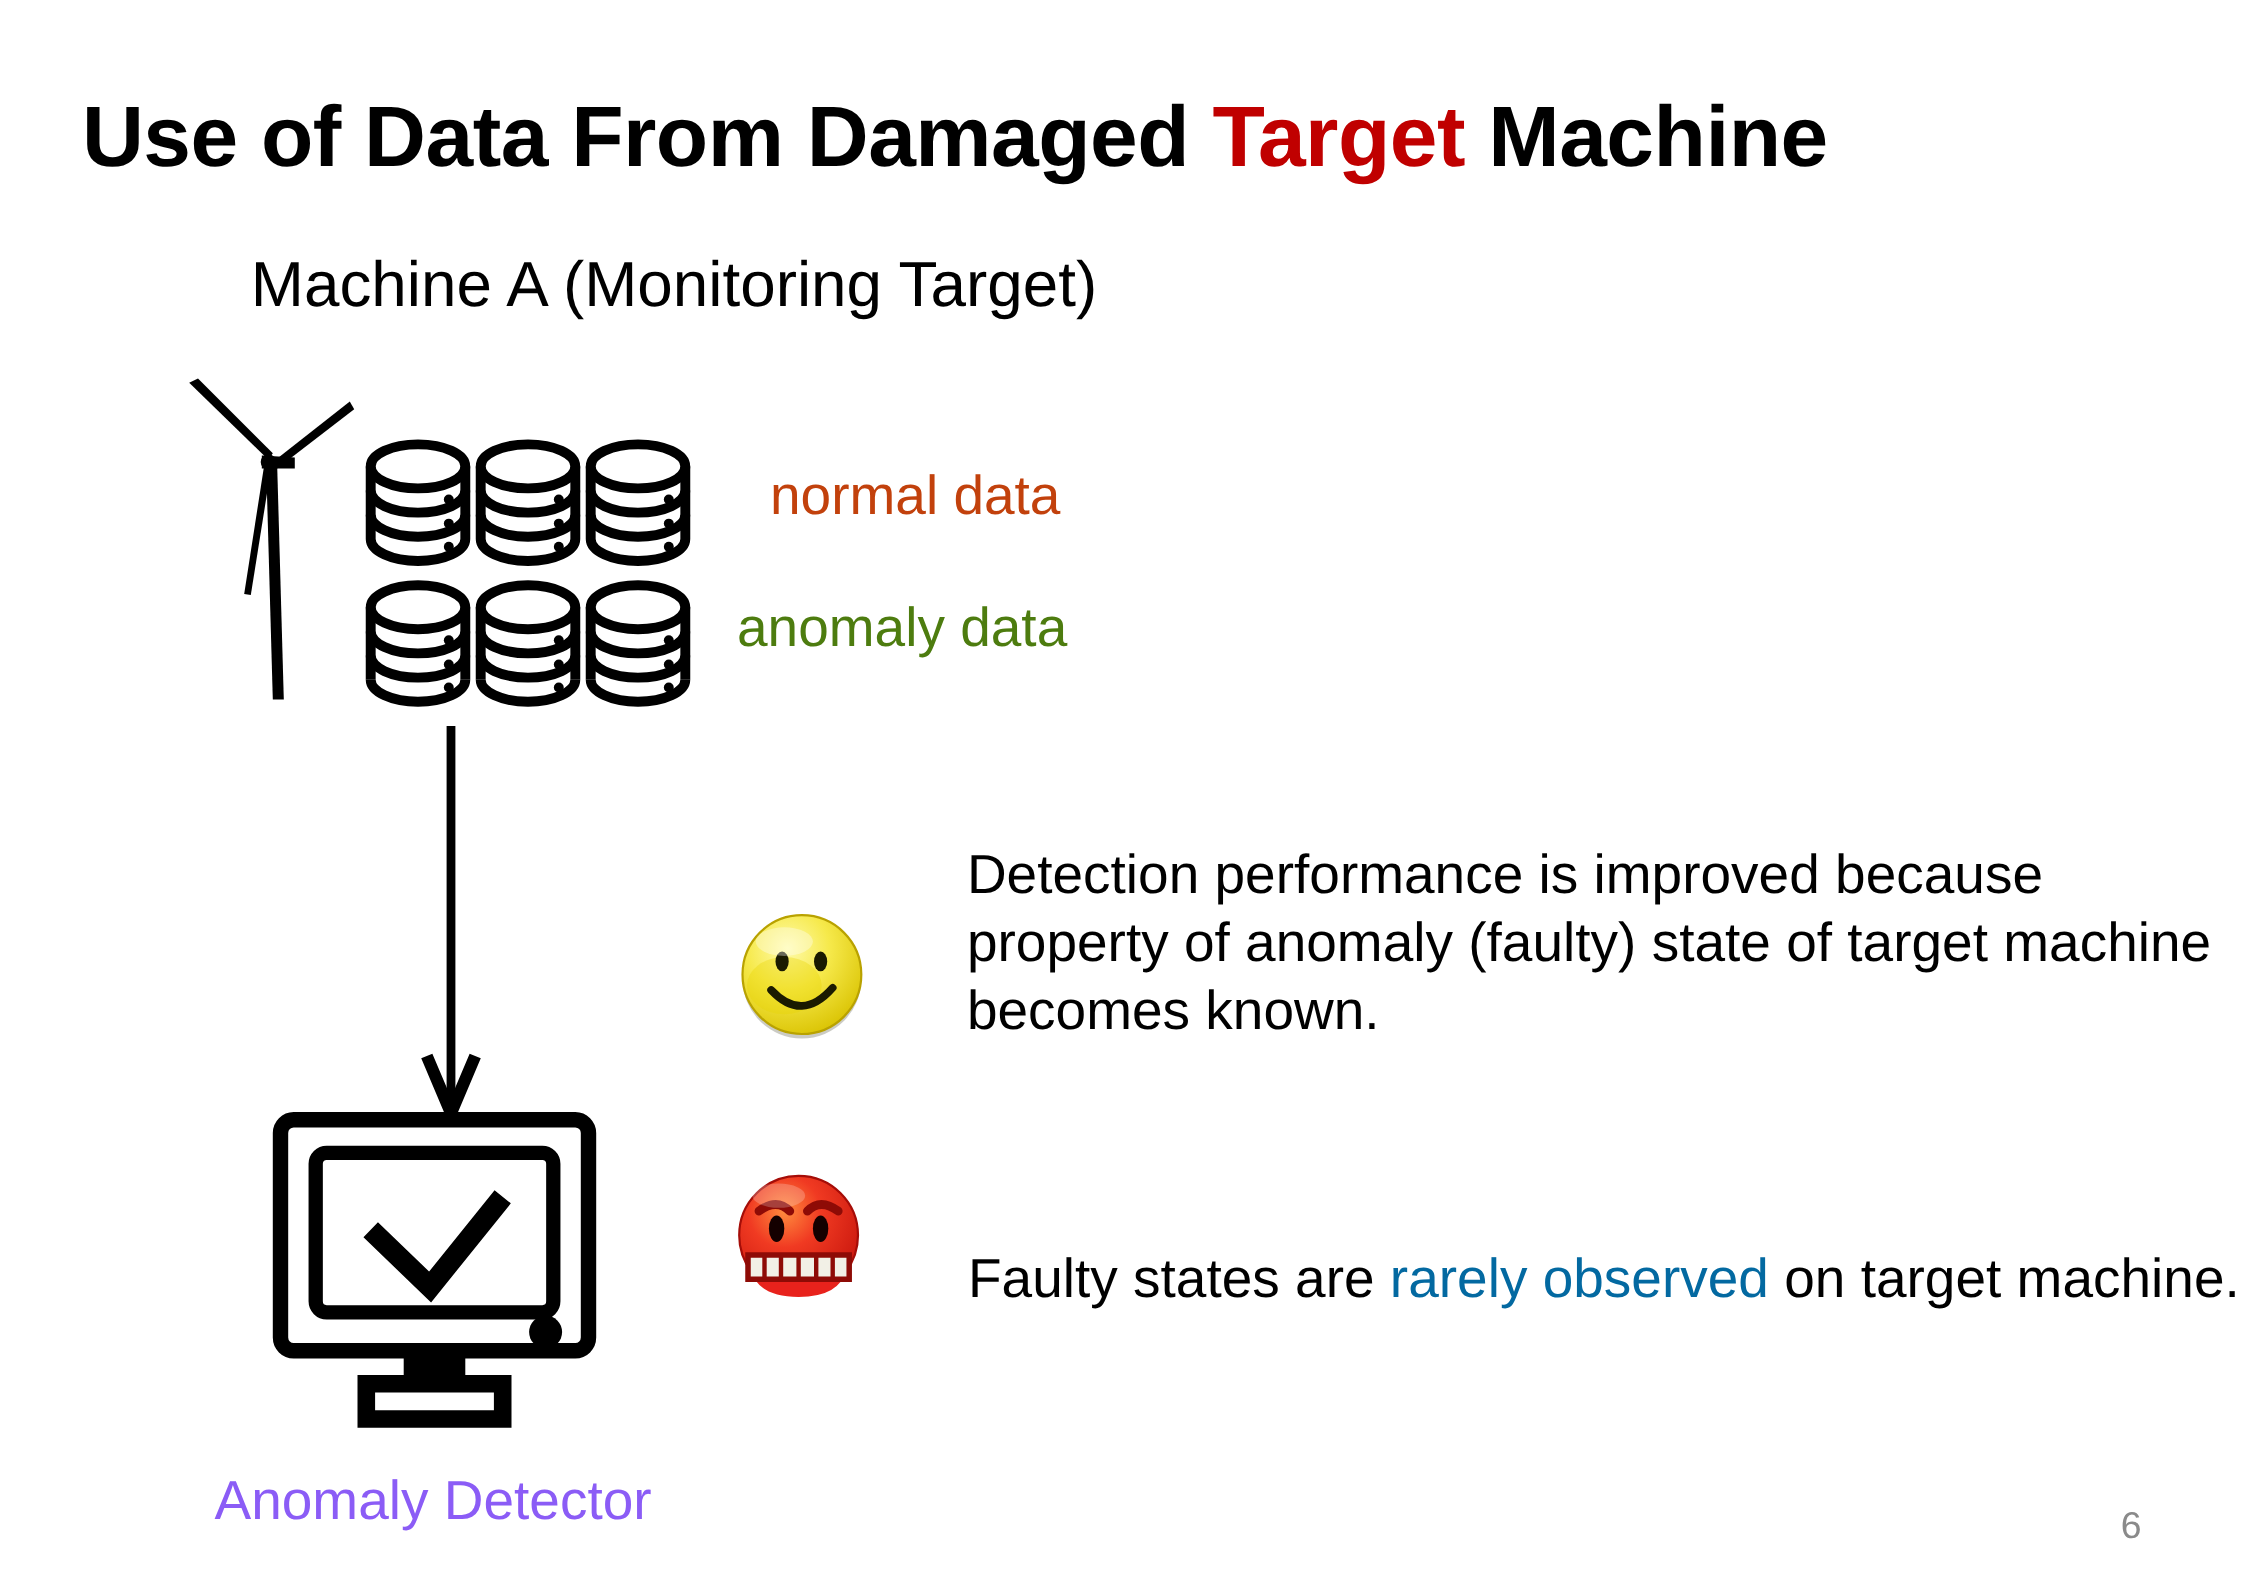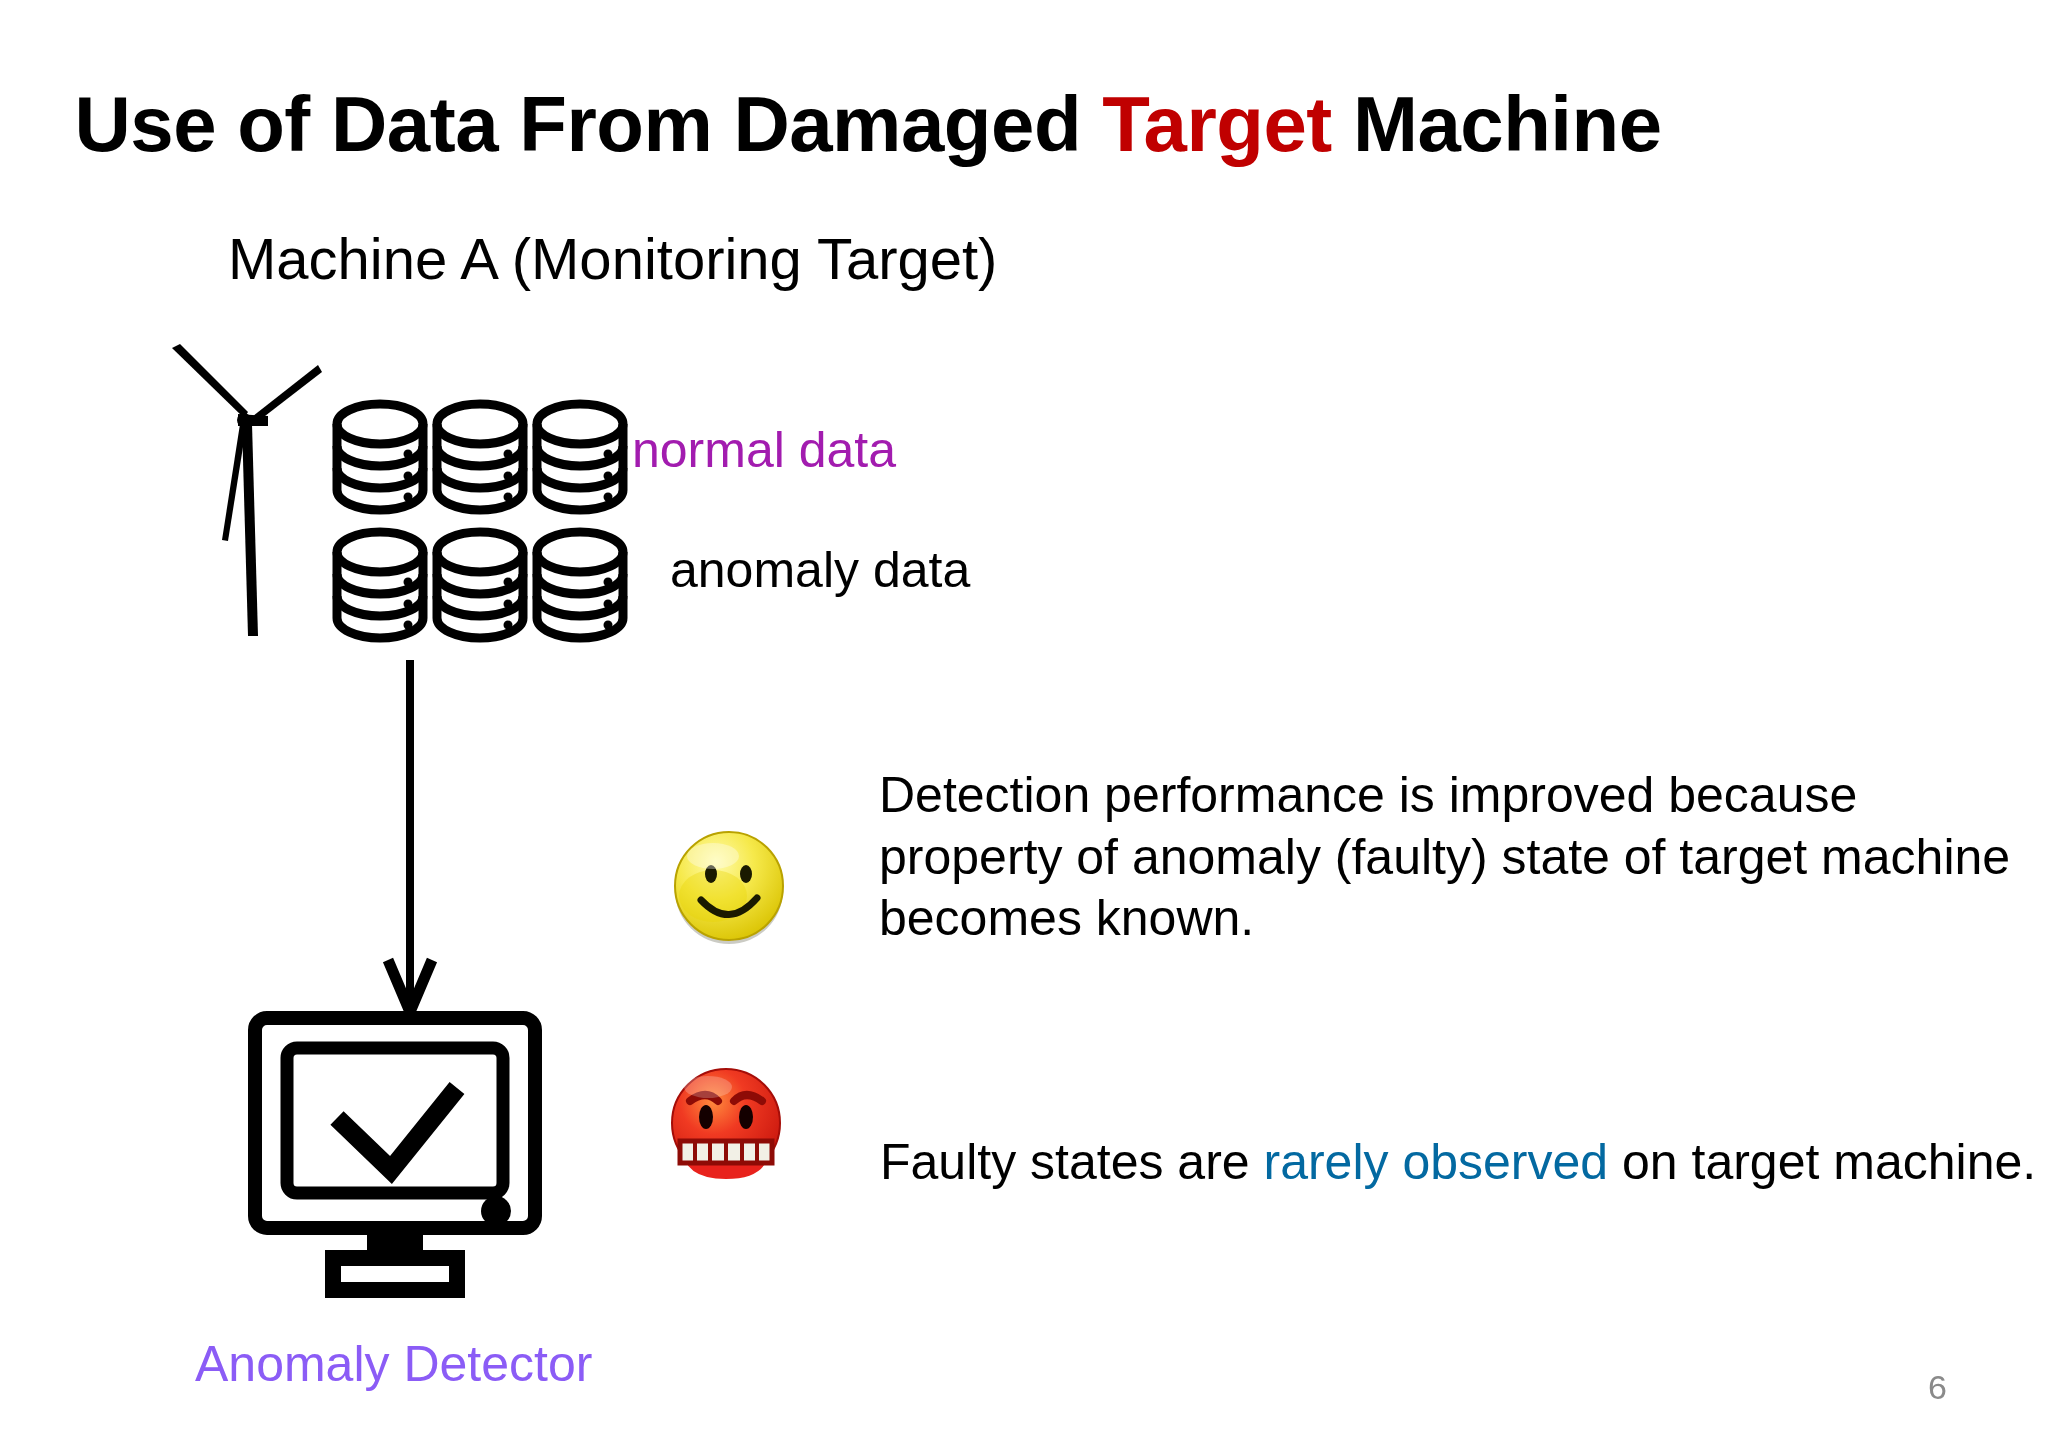--- a/index.html
+++ b/index.html
@@ -77,22 +77,22 @@
   .db-row.row-anomaly { top: 128px; }
   .db-stack { width: 100px; height: 118px; }
 
   
   .data-label {
     position: absolute;
     font-size: 50px;
     white-space: nowrap;
     line-height: 1;
   }
-  #label-normal { left: 632px; top: 425px; color: #a21caf; }
-  #label-anomaly { left: 670px; top: 545px; color: #000000; }
+  #label-normal { left: 700px; top: 425px; color: #c2410c; }
+  #label-anomaly { left: 670px; top: 545px; color: #4d7c0f; }
 
   
   #flow-arrow {
     position: absolute;
     left: 370px;
     top: 660px;
     width: 80px;
     height: 360px;
   }
 

